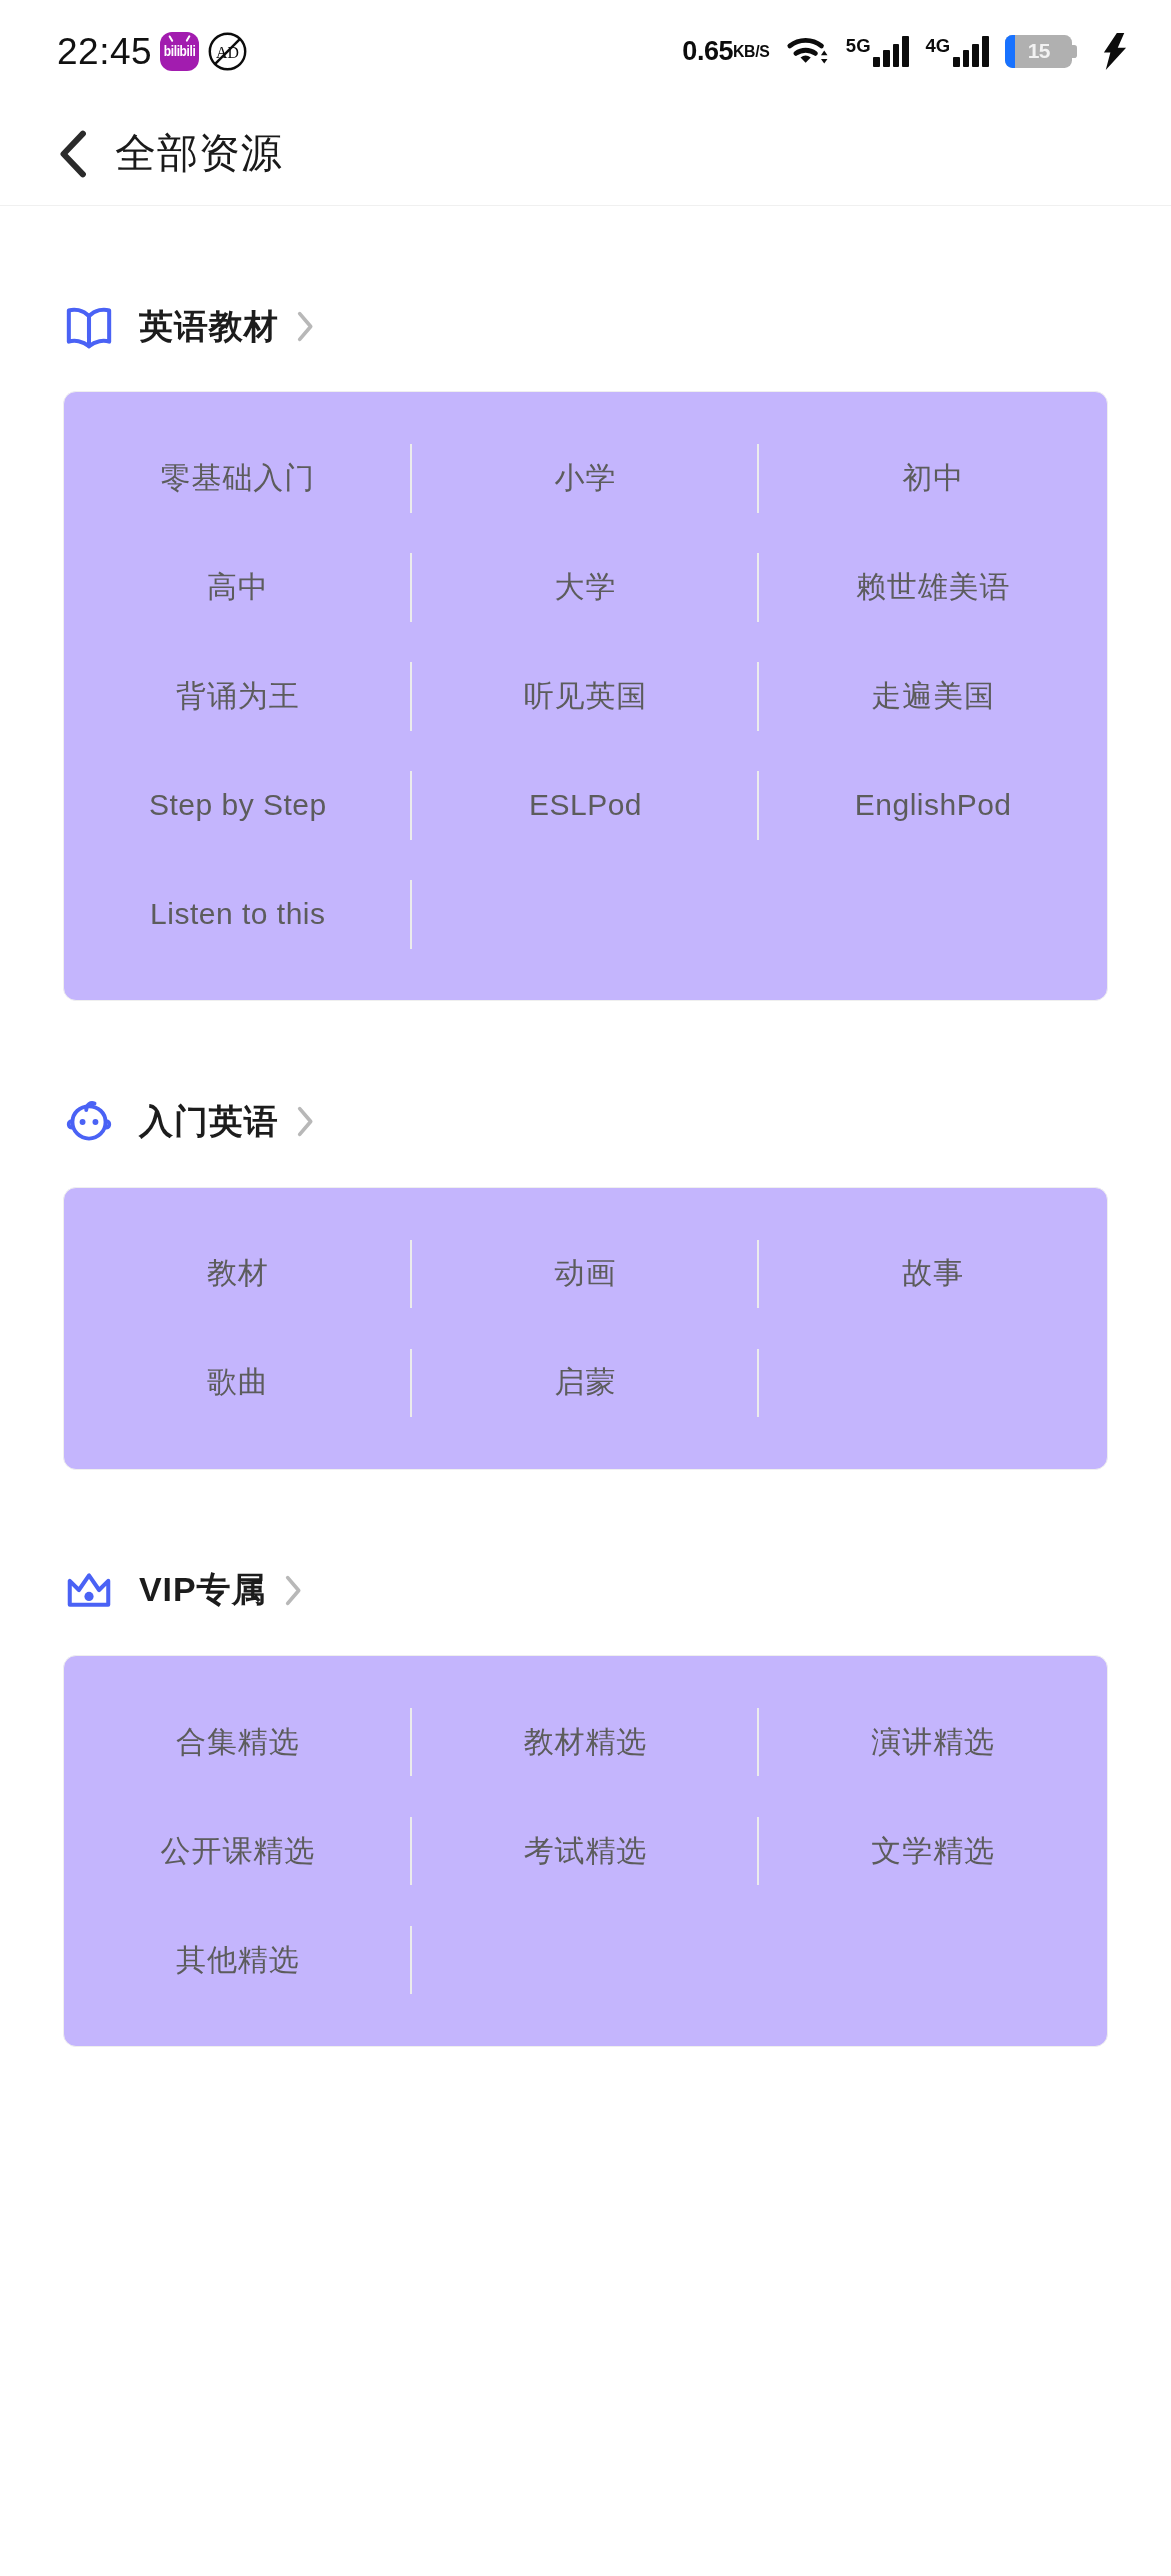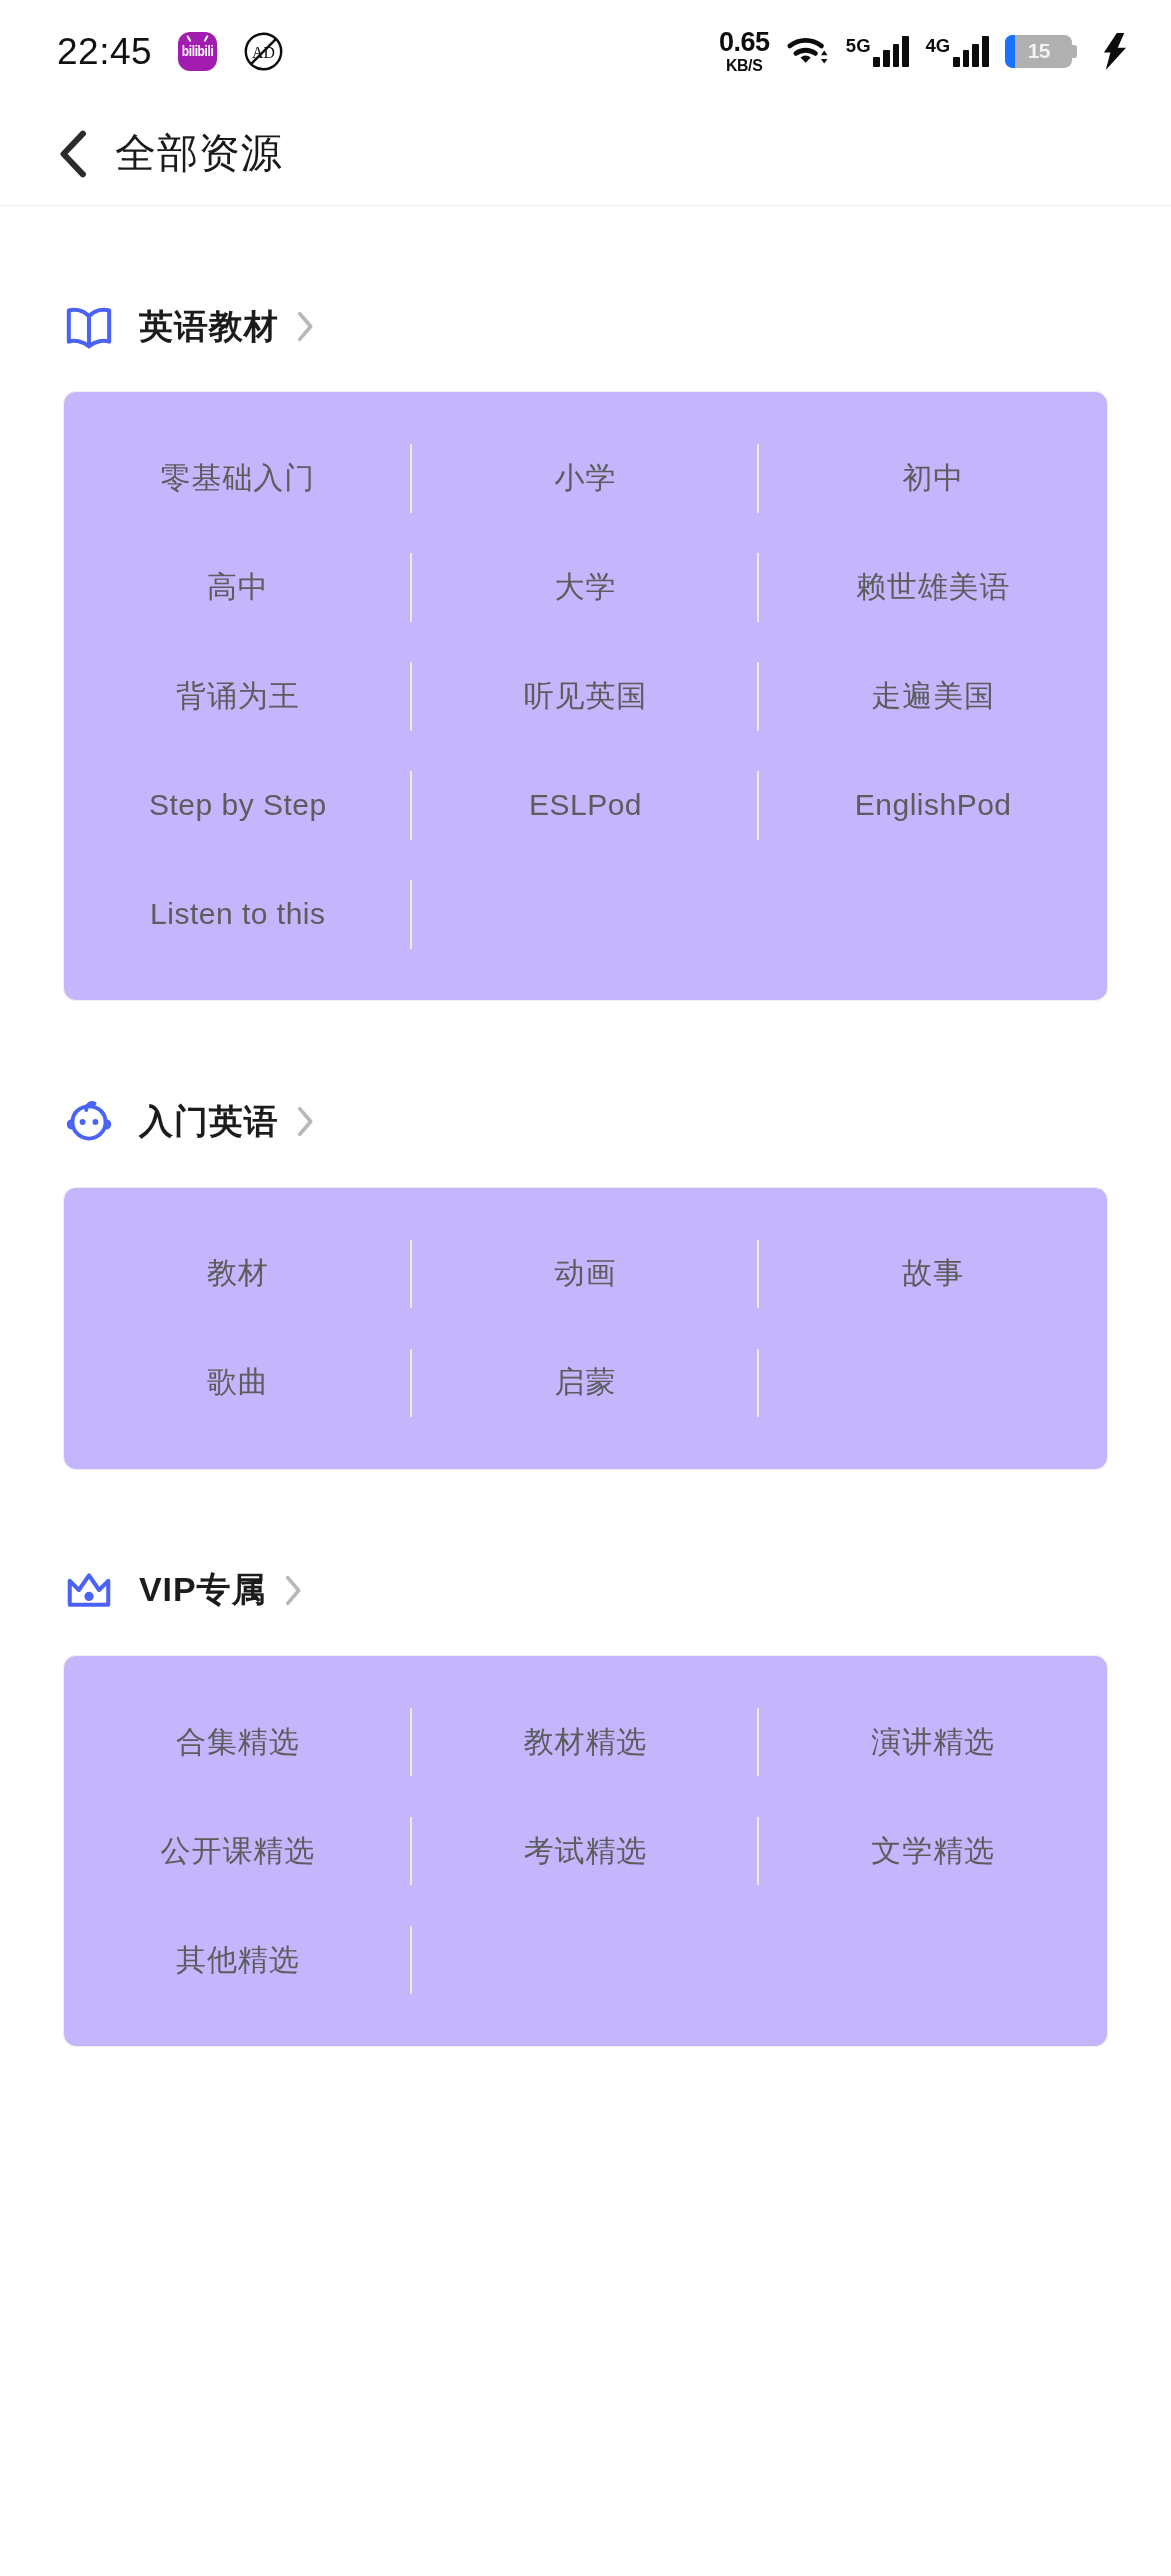--- a/index.html
+++ b/index.html
@@ -13,21 +13,21 @@
 
   
   .statusbar {
     position: relative;
     height: 102px;
     display: flex;
     align-items: center;
     justify-content: space-between;
     padding: 0 43px 0 57px;
   }
-  .sb-left { display: flex; align-items: center; gap: 26px; }
+  .sb-left { display: flex; align-items: center; gap: 8px; }
   .sb-time {
     font-size: 37px;
     font-weight: 500;
     color: #111111;
     letter-spacing: 0.5px;
     line-height: 1;
   }
   .bili-icon {
     width: 39px; height: 39px;
     border-radius: 12px;
@@ -50,21 +50,21 @@
     background: #ffffff;
     border-radius: 1.9px;
   }
   .bili-icon::before { left: 10.2px; transform: rotate(-30deg); }
   .bili-icon::after  { right: 10.2px; transform: rotate(30deg); }
 
   .adblock-icon { width: 41px; height: 41px; display:block; }
 
   .sb-right { display: flex; align-items: center; gap: 16.7px; }
   .netspeed {
-    display: flex; flex-direction: column; align-items: center;
+    display: flex; flex-direction: row; align-items: center;
     line-height: 1;
   }
   .netspeed .num { font-size: 27px; font-weight: 700; color: #0c0c0c; letter-spacing: -0.5px; }
   .netspeed .unit { font-size: 15.8px; font-weight: 700; color: #0c0c0c; margin-top: 1.9px; letter-spacing: -0.3px; }
 
   .wifi-icon { width: 43px; height: 39px; display:block; }
 
   .sig-group { display: flex; align-items: flex-end; gap: 2.8px; }
   .sig-label { font-size: 18.5px; font-weight: 700; color: #0c0c0c; line-height: 1; align-self: flex-start; margin-top: 1.9px; }
   .bars { display: flex; align-items: flex-end; gap: 3.2px; height: 31.5px; }

